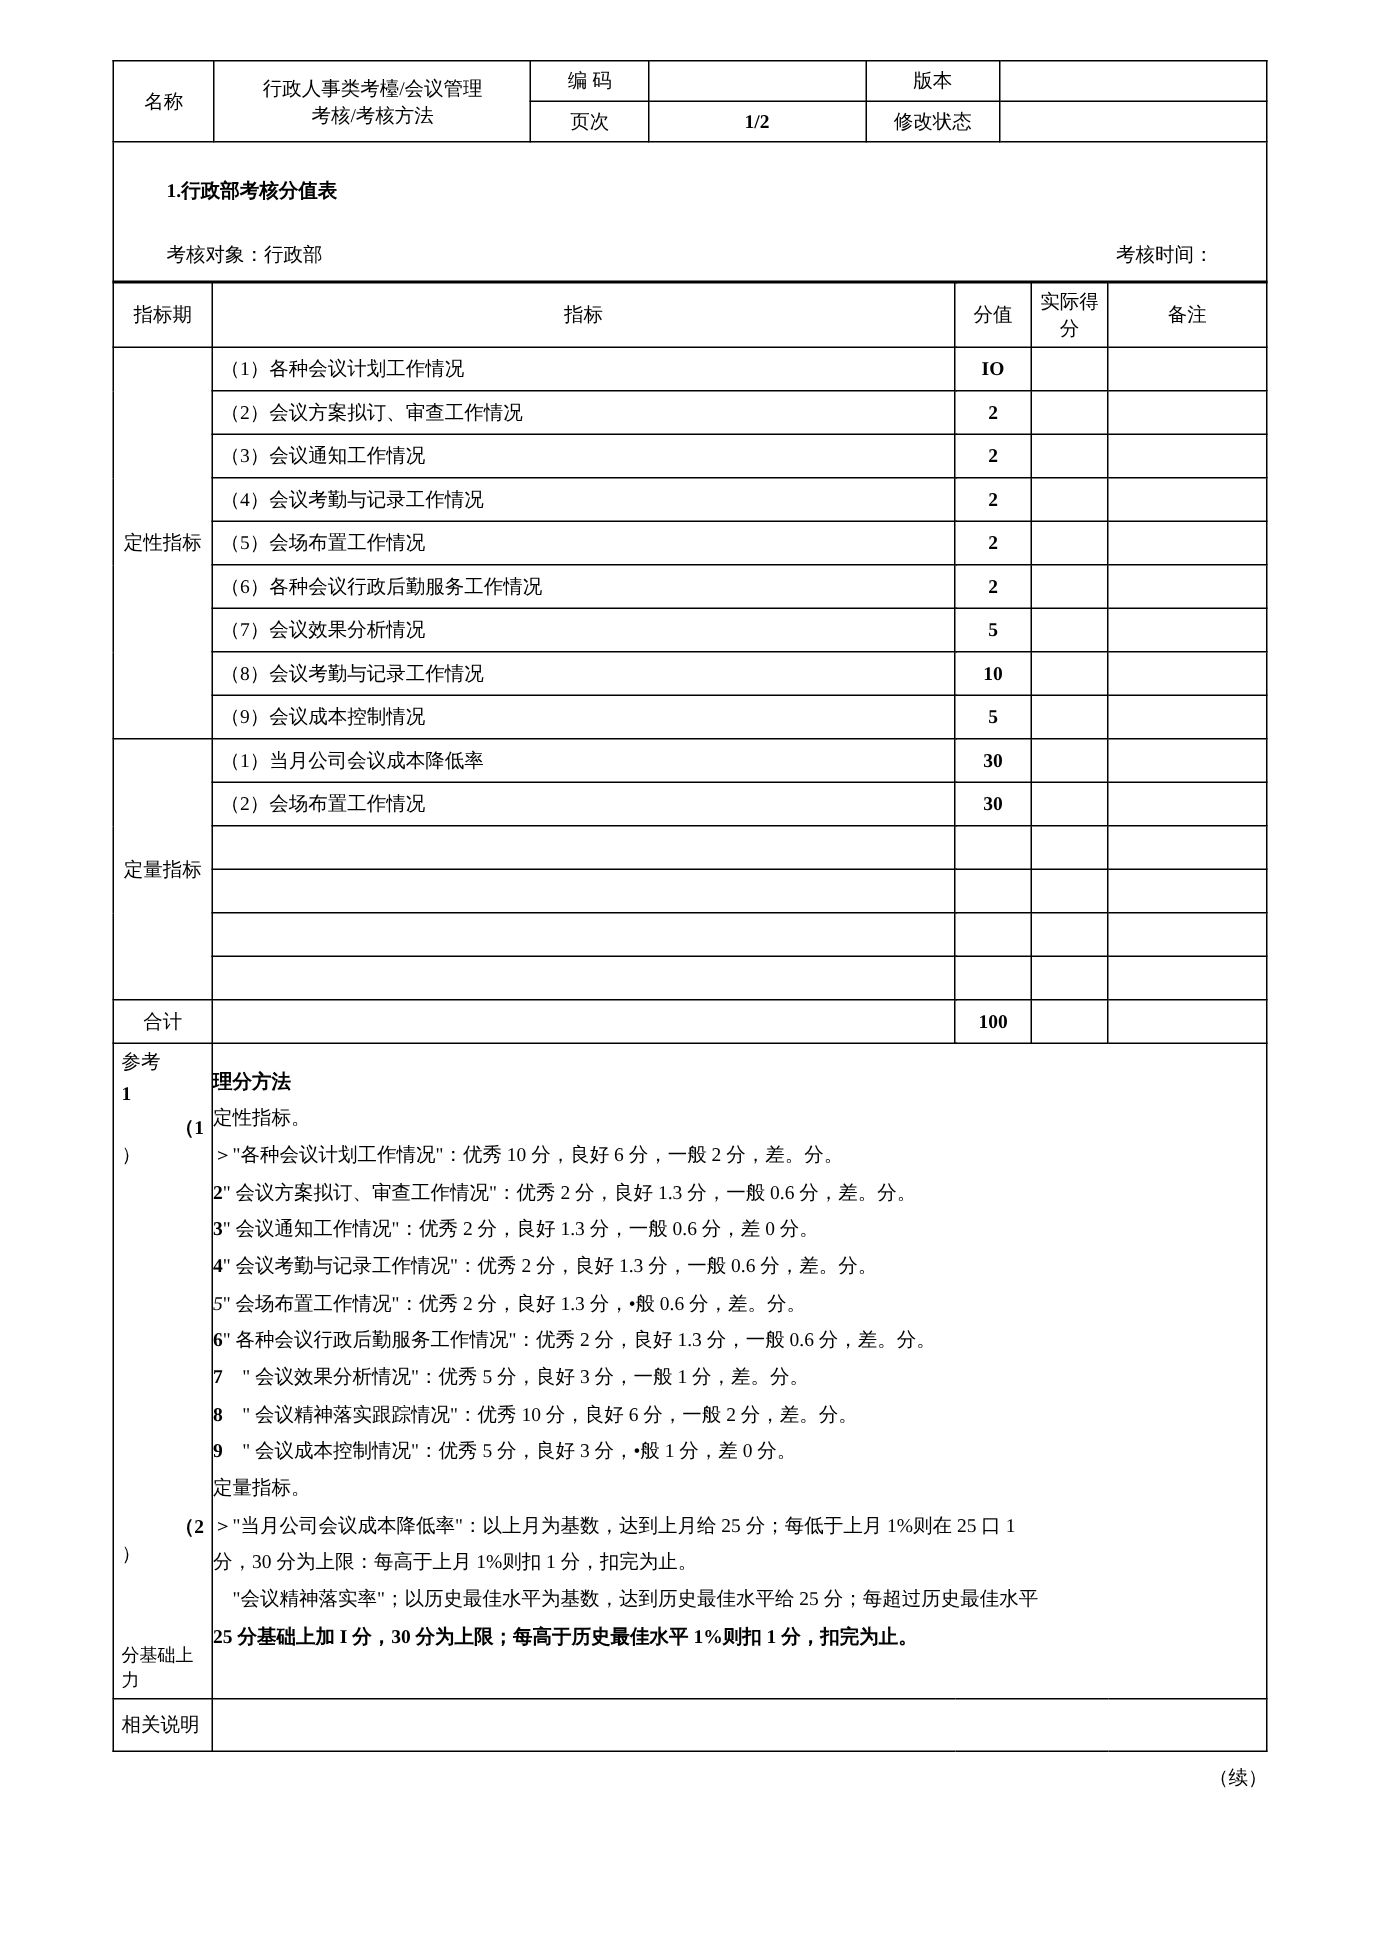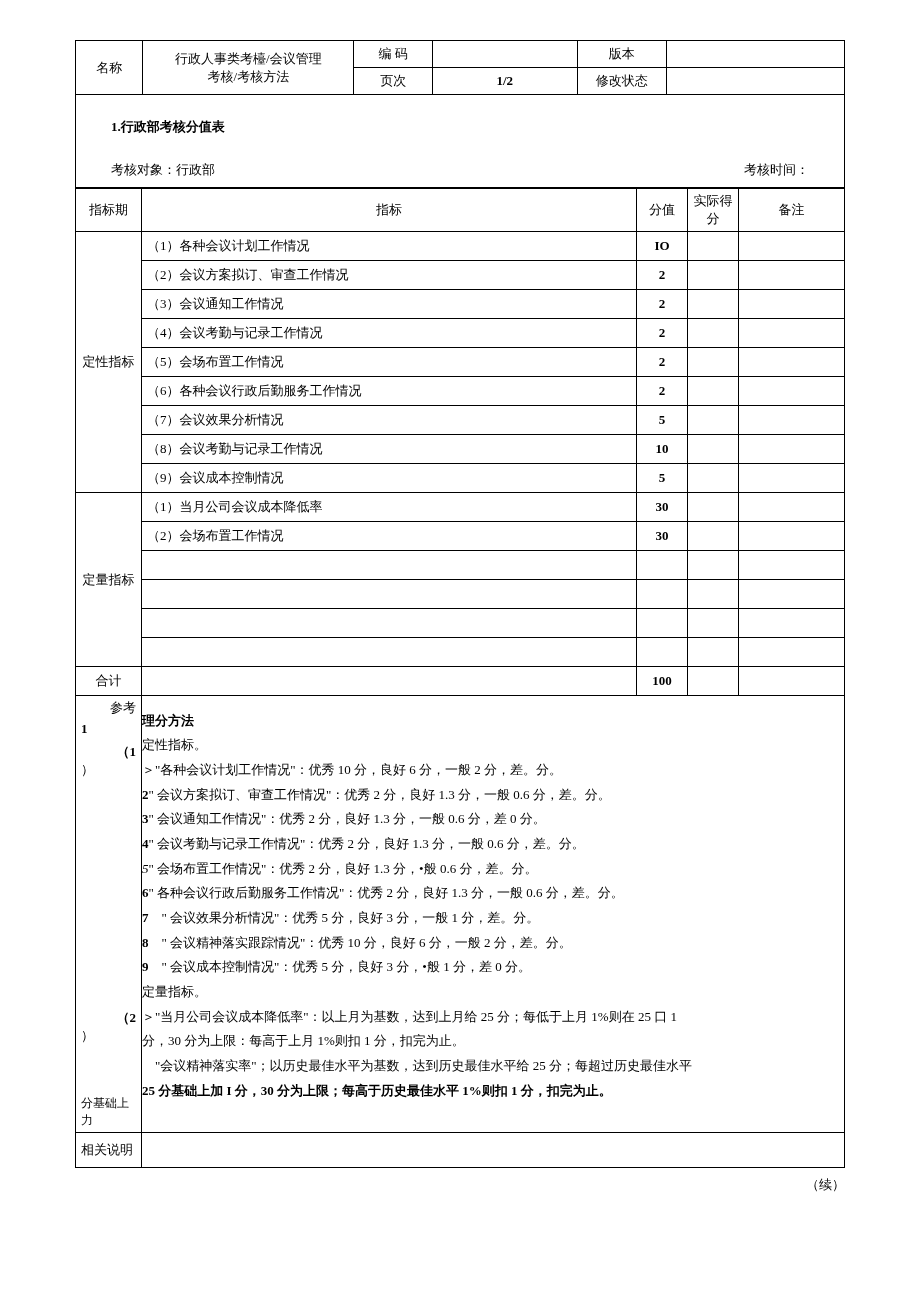--- a/index.html
+++ b/index.html
@@ -195,21 +195,21 @@
   <tr>
     <td class="center">合计</td>
     <td colspan="2"></td>
     <td class="center bold">100</td>
     <td></td>
           <td></td>
   </tr>
 
   <tr>
     <td style="vertical-align:top; position:relative;">
-      <div style="text-align:right;">参考</div>
+      <div style="text-align:left;">参考</div>
       <div class="bold" style="padding-top:4px;">1</div>
       <div style="text-align:right; padding-top:6px;"><span class="bold">（1</span></div>
       <div>）</div>
       <div style="height:230px;"></div>
       <div style="text-align:right;"><span class="bold">（2</span></div>
       <div>）</div>
       <div style="height:50px;"></div>
       <div style="font-size:12px;">分基础上力</div>
     </td>
     <td colspan="5" class="metrics-cell">

